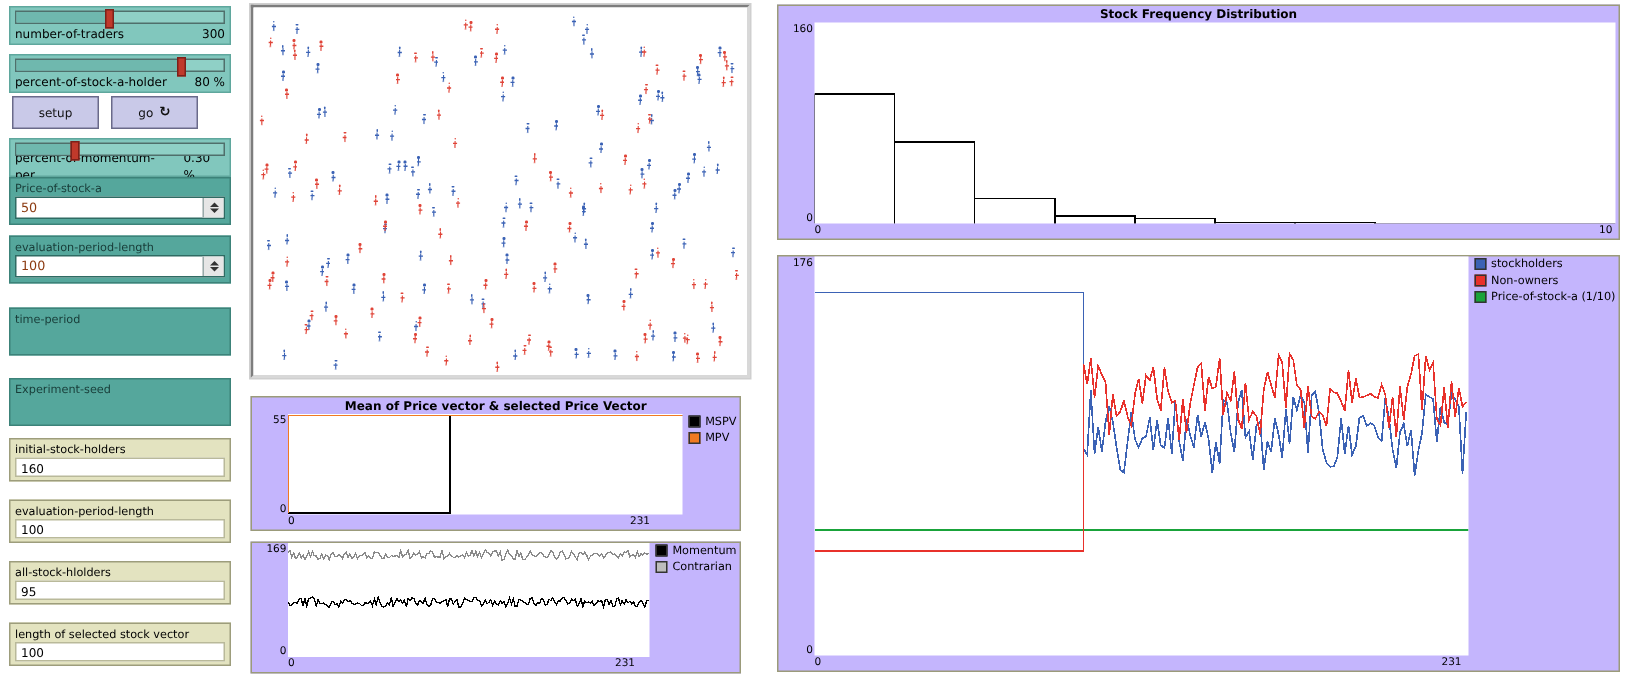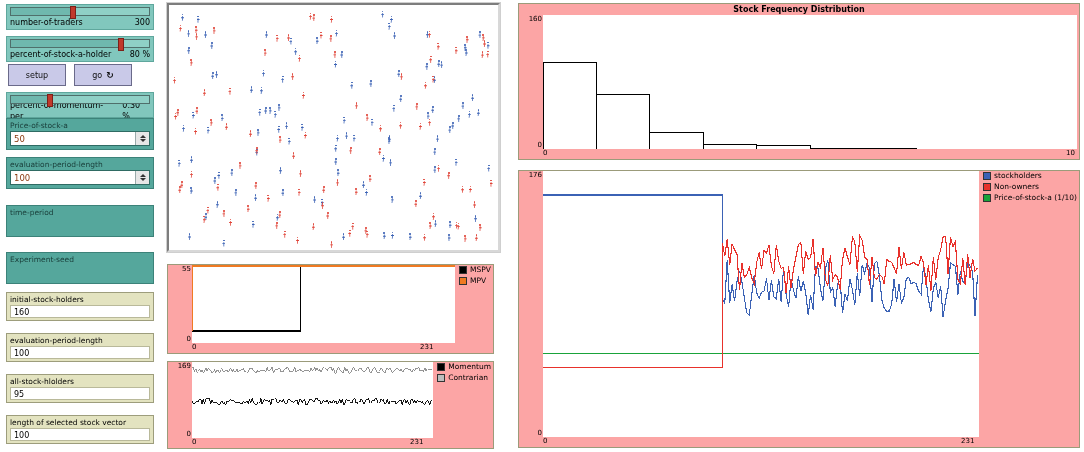--- a/index.html
+++ b/index.html
@@ -42,21 +42,21 @@
   
   .world{background:#ffffff;border:2px solid #9a9a9a;border-top-color:#7d7d7d;
          border-left-color:#7d7d7d;border-right-color:#d8d8d8;border-bottom-color:#d8d8d8;
          box-sizing:border-box;outline:1px solid #cfcfcf;}
   .world .inner{position:relative;width:100%;height:100%;overflow:hidden;background:#fff;}
   .agent{position:absolute;width:3px;height:7px;}
   .agent .h{position:absolute;left:0.7px;top:0;width:1.6px;height:1.6px;border-radius:50%;}
   .agent .b{position:absolute;left:0;top:2px;width:3px;height:5px;}
 
   
-  .plot{background:#fca5a5;border:1px solid #9b9b7a;box-sizing:border-box;
+  .plot{background:#c4b5fd;border:1px solid #9b9b7a;box-sizing:border-box;
         display:flex;flex-direction:column;}
   .plot .ttl{height:11px;line-height:11px;text-align:center;font-size:8px;font-weight:bold;color:#000;}
   .plot .body{flex:1;display:flex;padding:0 2px 0 2px;min-height:0;}
   .plot .yax{width:22px;position:relative;font-size:7px;color:#000;}
   .plot .yax .ymax{position:absolute;right:1px;top:0;}
   .plot .yax .ymin{position:absolute;right:1px;bottom:0;}
   .plot .canvas{flex:1;background:#fff;position:relative;overflow:hidden;}
   .plot .lgd{padding-left:4px;display:flex;flex-direction:column;gap:2px;justify-content:flex-start;}
   .plot .lgd .row{display:flex;align-items:center;gap:3px;font-size:7.5px;color:#000;white-space:nowrap;}
   .plot .lgd .sw{width:8px;height:8px;border:1px solid #333;box-sizing:border-box;}
@@ -981,20 +981,21 @@
         <span class="b" style="background:#e04438;clip-path:polygon(38% 0,62% 0,62% 28%,100% 28%,100% 46%,62% 46%,62% 100%,50% 100%,50% 62%,40% 100%,28% 100%,38% 46%,0 46%,0 28%,38% 28%)"></span>
       </div>
       <div class="agent" style="left: 268.182px; top: 159.752px;">
         <span class="h" style="background:#e04438"></span>
         <span class="b" style="background:#e04438;clip-path:polygon(38% 0,62% 0,62% 28%,100% 28%,100% 46%,62% 46%,62% 100%,50% 100%,50% 62%,40% 100%,28% 100%,38% 46%,0 46%,0 28%,38% 28%)"></span>
       </div>
     </div>
 </div>
 
 <div class="plot abs" style="left:167px;top:264px;width:327px;height:90px;">
+  <div class="ttl">Mean of Price vector &amp; selected Price Vector</div>
   <div class="body">
     <div class="yax">
       <span class="ymax">55</span>
       <span class="ymin">0</span>
     </div>
     <div class="canvas" id="cv-mpv">
         <svg width="263" height="67" viewBox="0 0 263 67">
           <polyline points="0.0,66.0 108.2,66.0 108.2,1.0 263.0,1.0" fill="none" stroke="#000000" stroke-width="1.2" shape-rendering="crispEdges"></polyline>
           <polyline points="0.0,66.0 0.0,1.0 263.0,1.0" fill="none" stroke="#f07a22" stroke-width="1.2" shape-rendering="crispEdges"></polyline>
         </svg>

